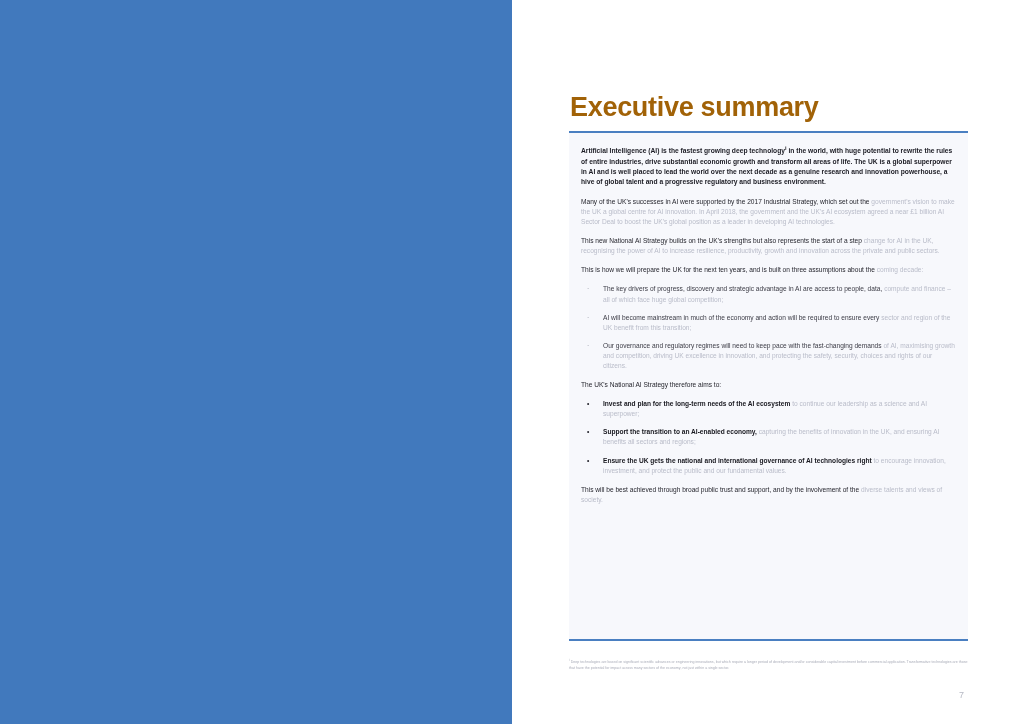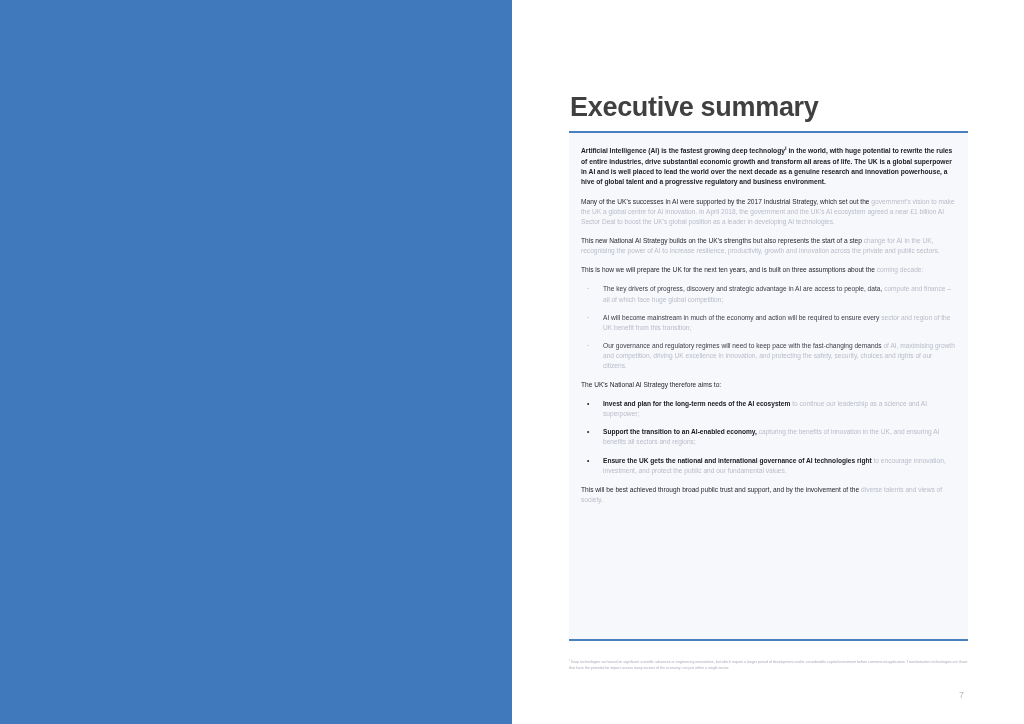--- a/index.html
+++ b/index.html
@@ -34,21 +34,21 @@
     height: 724px;
     background: #ffffff;
   }
 
   #page-title {
     position: absolute;
     left: 58px;
     top: 74px;
     font-size: 27px;
     font-weight: bold;
-    color: #404040;
+    color: #a16207;
     letter-spacing: -0.3px;
     white-space: nowrap;
   }
 
   
   #content-box {
     position: absolute;
     left: 57px;
     top: 131px;
     width: 399px;

